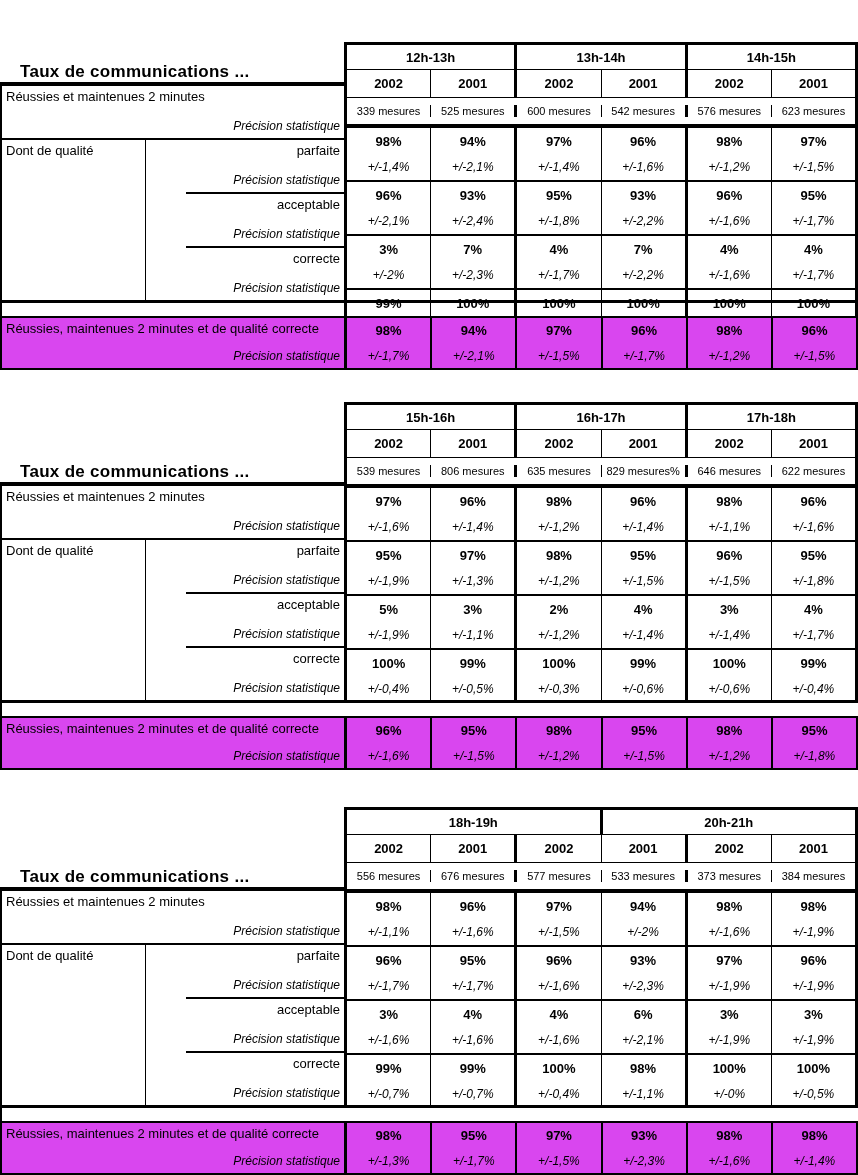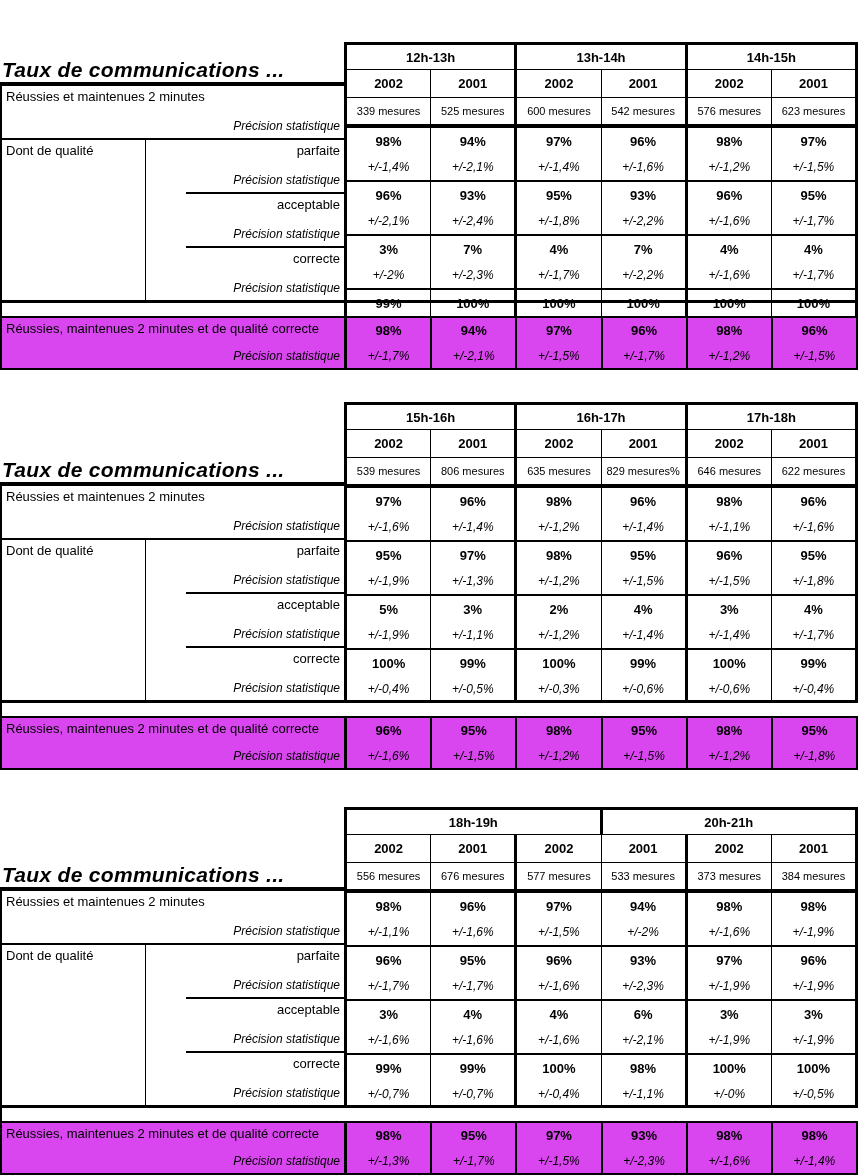--- a/index.html
+++ b/index.html
@@ -4,23 +4,23 @@
 <style>
   * { box-sizing: border-box; margin: 0; padding: 0; }
   html,body { background:#fff; }
   .page {
     position: relative; width: 858px; height: 1175px;
     background: #fff; color: #000;
     font-family: "Liberation Sans", sans-serif;
     overflow: hidden;
   }
   
-  .tbl-title { position:absolute; left:2px; width:340px; height:24px;
+  .tbl-title { position:absolute; left:20px; width:340px; height:24px;
     display:flex; align-items:flex-end;
-    font-weight:bold; font-size:21px; letter-spacing:.3px; white-space:nowrap;font-style:italic; }
+    font-weight:bold; font-size:17px; letter-spacing:.3px; white-space:nowrap; }
   .t1 .tbl-title { top:58px; } .t2 .tbl-title { top:458px; } .t3 .tbl-title { top:863px; }
   .hline { position:absolute; left:0; width:347px; height:4px; background:#000; }
   .t1 .hline { top:82px; } .t2 .hline { top:482px; } .t3 .hline { top:887px; }
   .bline { position:absolute; left:0; width:858px; height:3px; background:#000; }
   .t1 .bline { top:300px; } .t2 .bline { top:700px; } .t3 .bline { top:1105px; }
 
   .data-area { position:absolute; left:344px; width:514px; height:300px;
     border:3px solid #000; border-bottom:none; display:flex; flex-direction:column; background:#fff; }
   .t1 .data-area { top:2px;margin-top:40px; } .t2 .data-area { top:402px; } .t3 .data-area { top:807px; }
 
@@ -29,21 +29,21 @@
   .t1 .left-box { top:86px; } .t2 .left-box { top:486px; } .t3 .left-box { top:891px; }
 
   .footerbar { position:absolute; left:0; width:858px; height:54px;
     background:#d946ef; border:2px solid #000; display:flex; }
   .t1 .footerbar { top:316px; } .t2 .footerbar { top:716px; } .t3 .footerbar { top:1121px; }
 
   
   .row { display:flex; width:100%; }
   .r-time { height:25px; border-bottom:1px solid #000; }
   .r-year { height:28px; border-bottom:1px solid #000; }
-  .r-mes  { height:26px; }
+  .r-mes  { height:26px;align-items:center; }
   .r-pair { height:52px; }
   .sep4 { height:4px; background:#000; flex:none; width:100%; }
   .sep2 { height:2px; background:#000; flex:none; width:100%; }
 
   .cell { flex:1 1 0; display:flex; align-items:center; justify-content:center; min-width:0; }
   .r-time > .cell:nth-child(2), .r-time > .cell:nth-child(3) { border-left:3px solid #000; }
   .r6 > .cell { border-left:1px solid #000; }
   .r6 > .cell:first-child { border-left:none; }
   .r6 > .cell:nth-child(3), .r6 > .cell:nth-child(5) { border-left-width:3px; }
 

